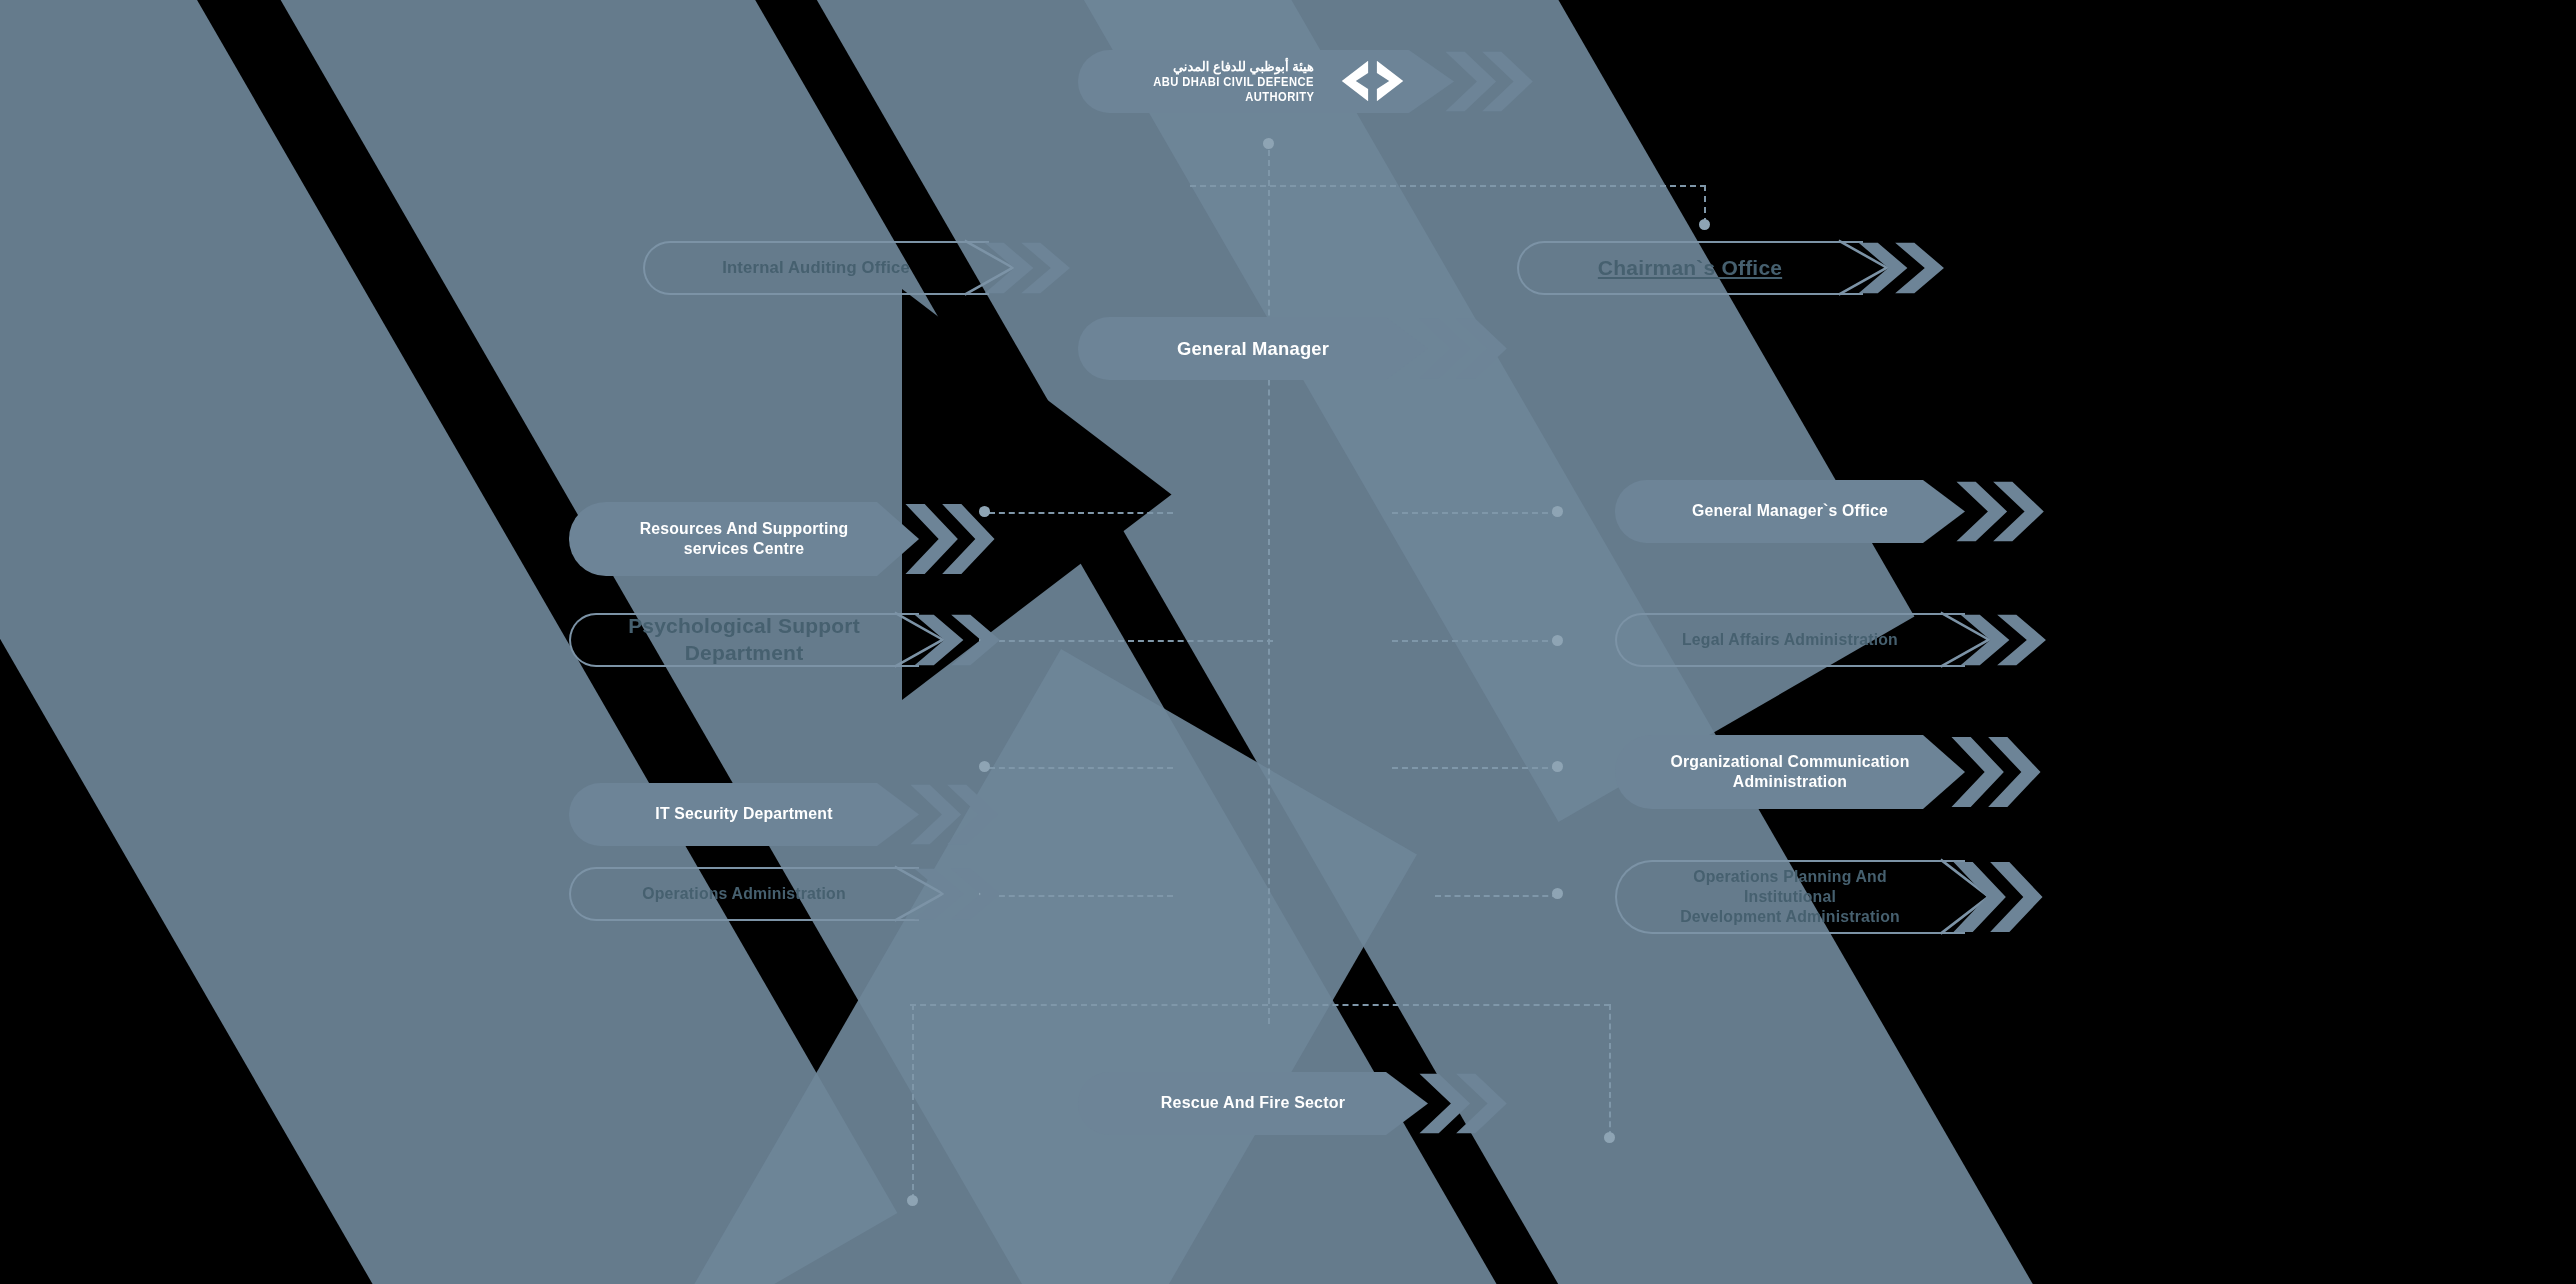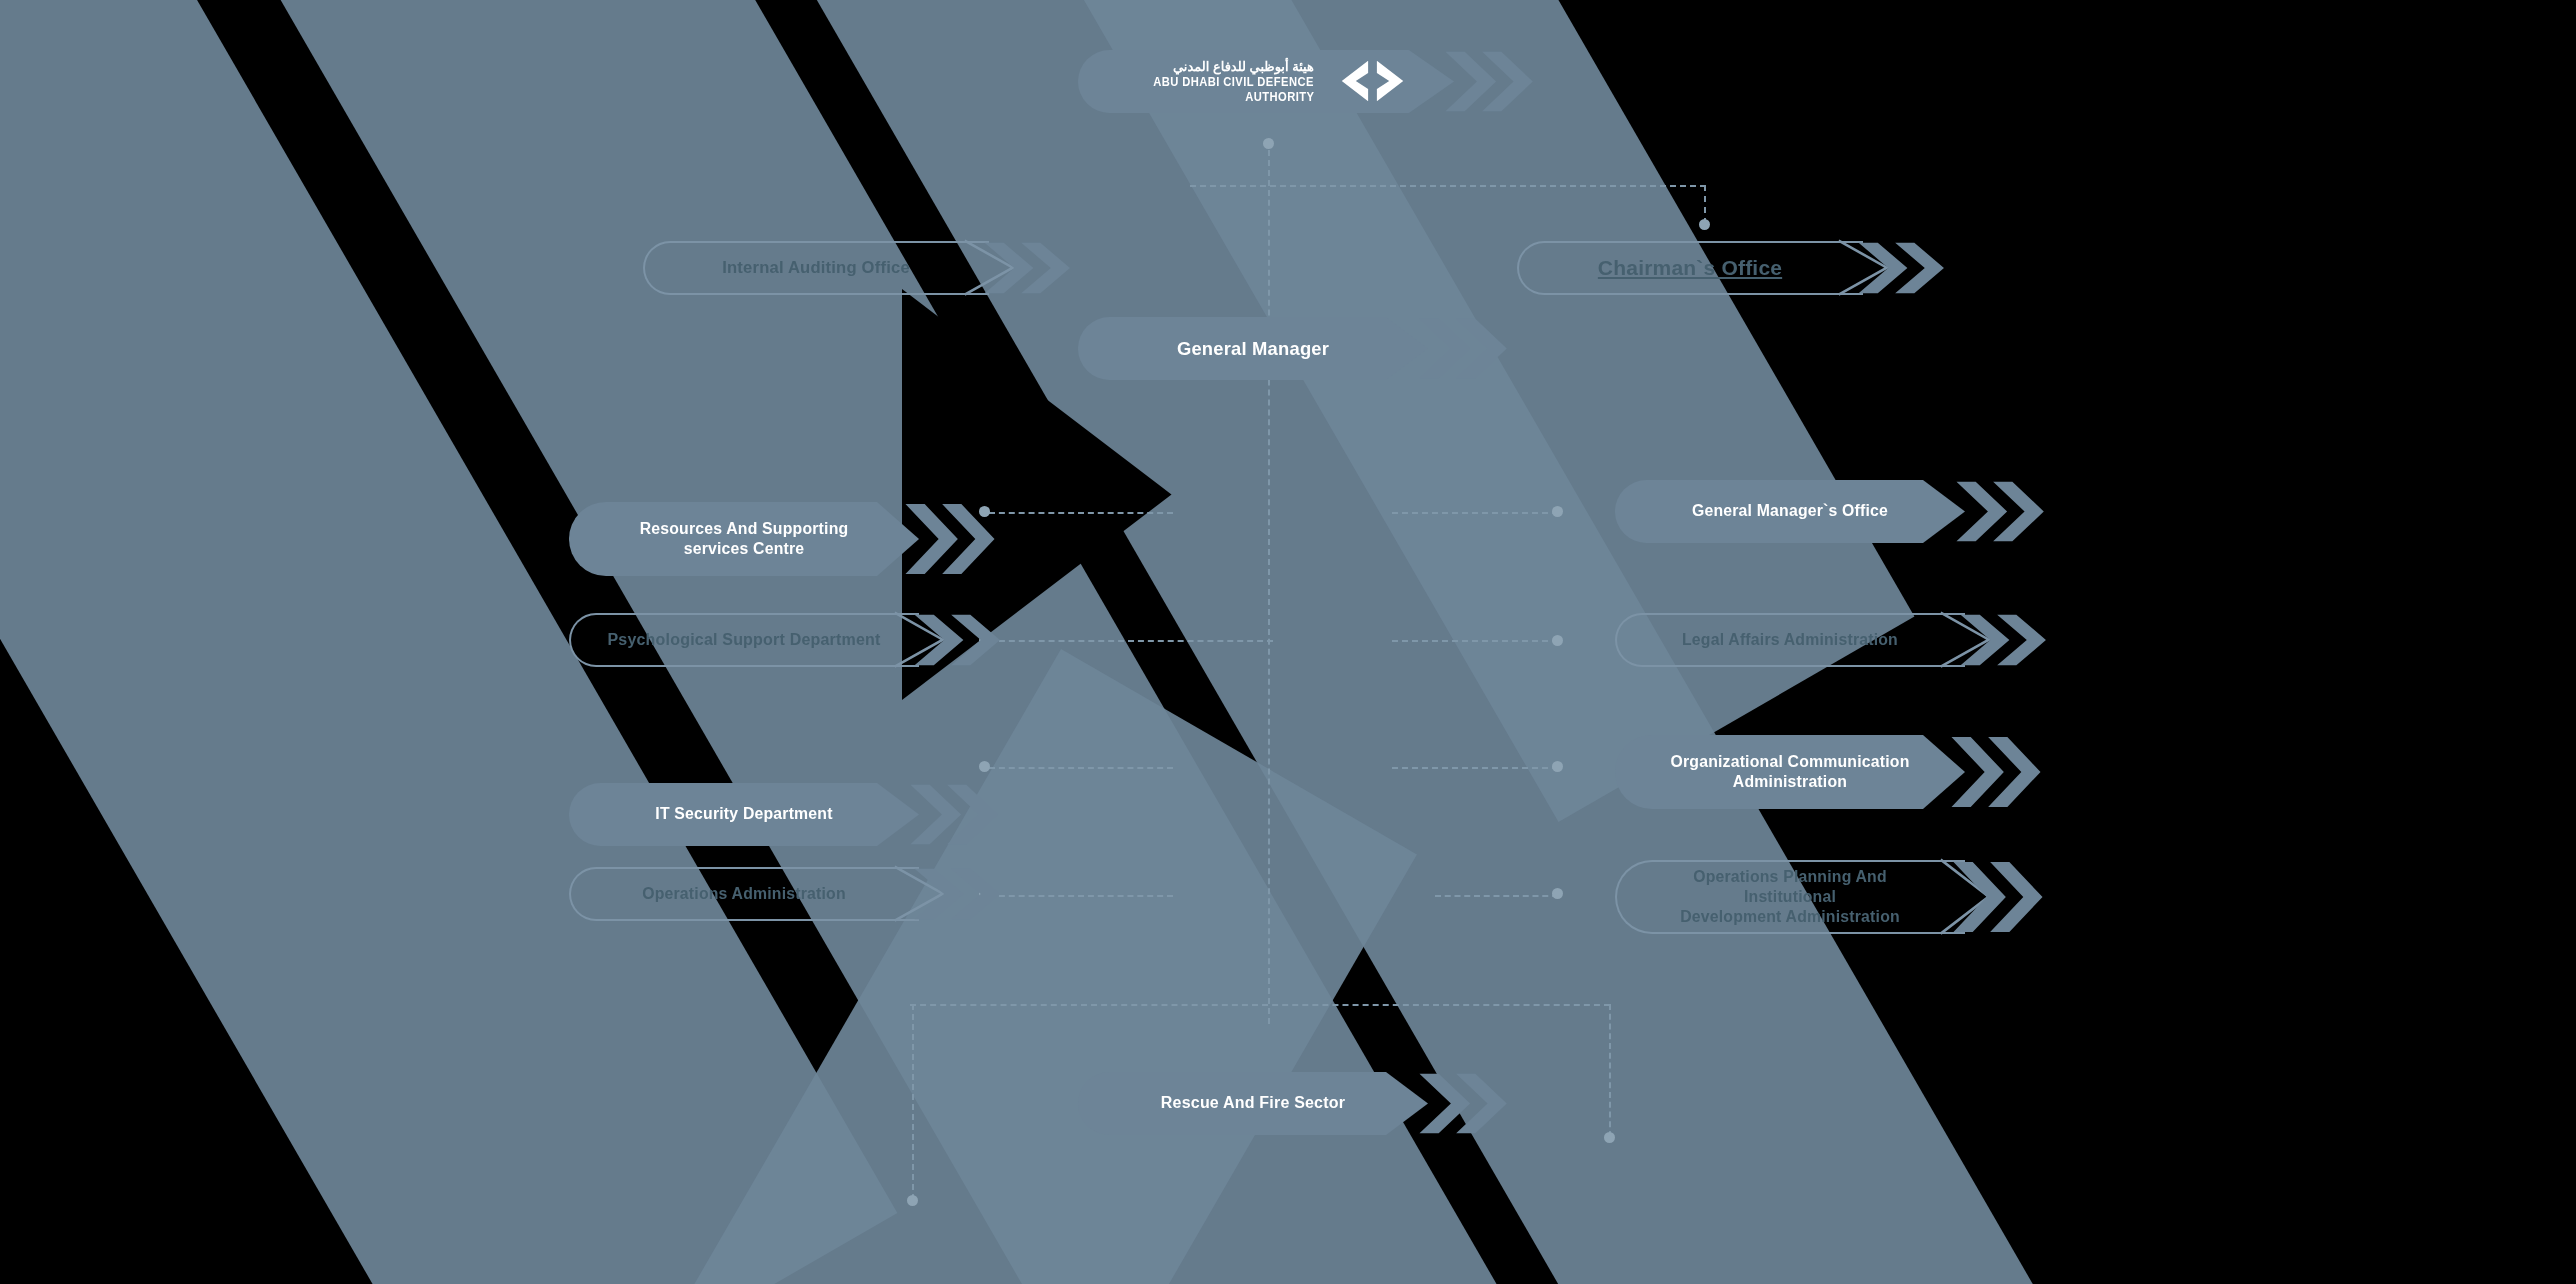--- a/index.html
+++ b/index.html
@@ -200,21 +200,21 @@
         </svg>
     </div>
   </div>
 
   <div class="node outline" style="left:569px;top:613px;width:350px;height:54px;">
     <div class="shape" style="width:100%;">
       <div class="body" style="border-right:none;"></div>
       <svg class="tip" width="81" height="60" viewBox="0 0 92 68" preserveAspectRatio="none" style="right:-53px;">
         <polyline points="2,3 58,34 2,65" fill="none" stroke="#7c93a6" stroke-width="3"></polyline>
       </svg>
-      <span class="lbl" style="font-size:16px;">Psychological Support Department</span>
+      <span class="lbl" style="font-size:21px;">Psychological Support Department</span>
     </div>
     <div class="chev" style="right:-95px;">
       <svg width="103" height="54" viewBox="0 0 118 62">
           <polygon points="4,2 26,2 60,31 26,60 4,60 38,31" fill="#6d8497"></polygon>
           <polygon points="46,2 68,2 102,31 68,60 46,60 80,31" fill="#6d8497"></polygon>
         </svg>
     </div>
   </div>
 
   <div class="node filled" style="left:569px;top:783px;width:350px;height:63px;justify-content:center;">

